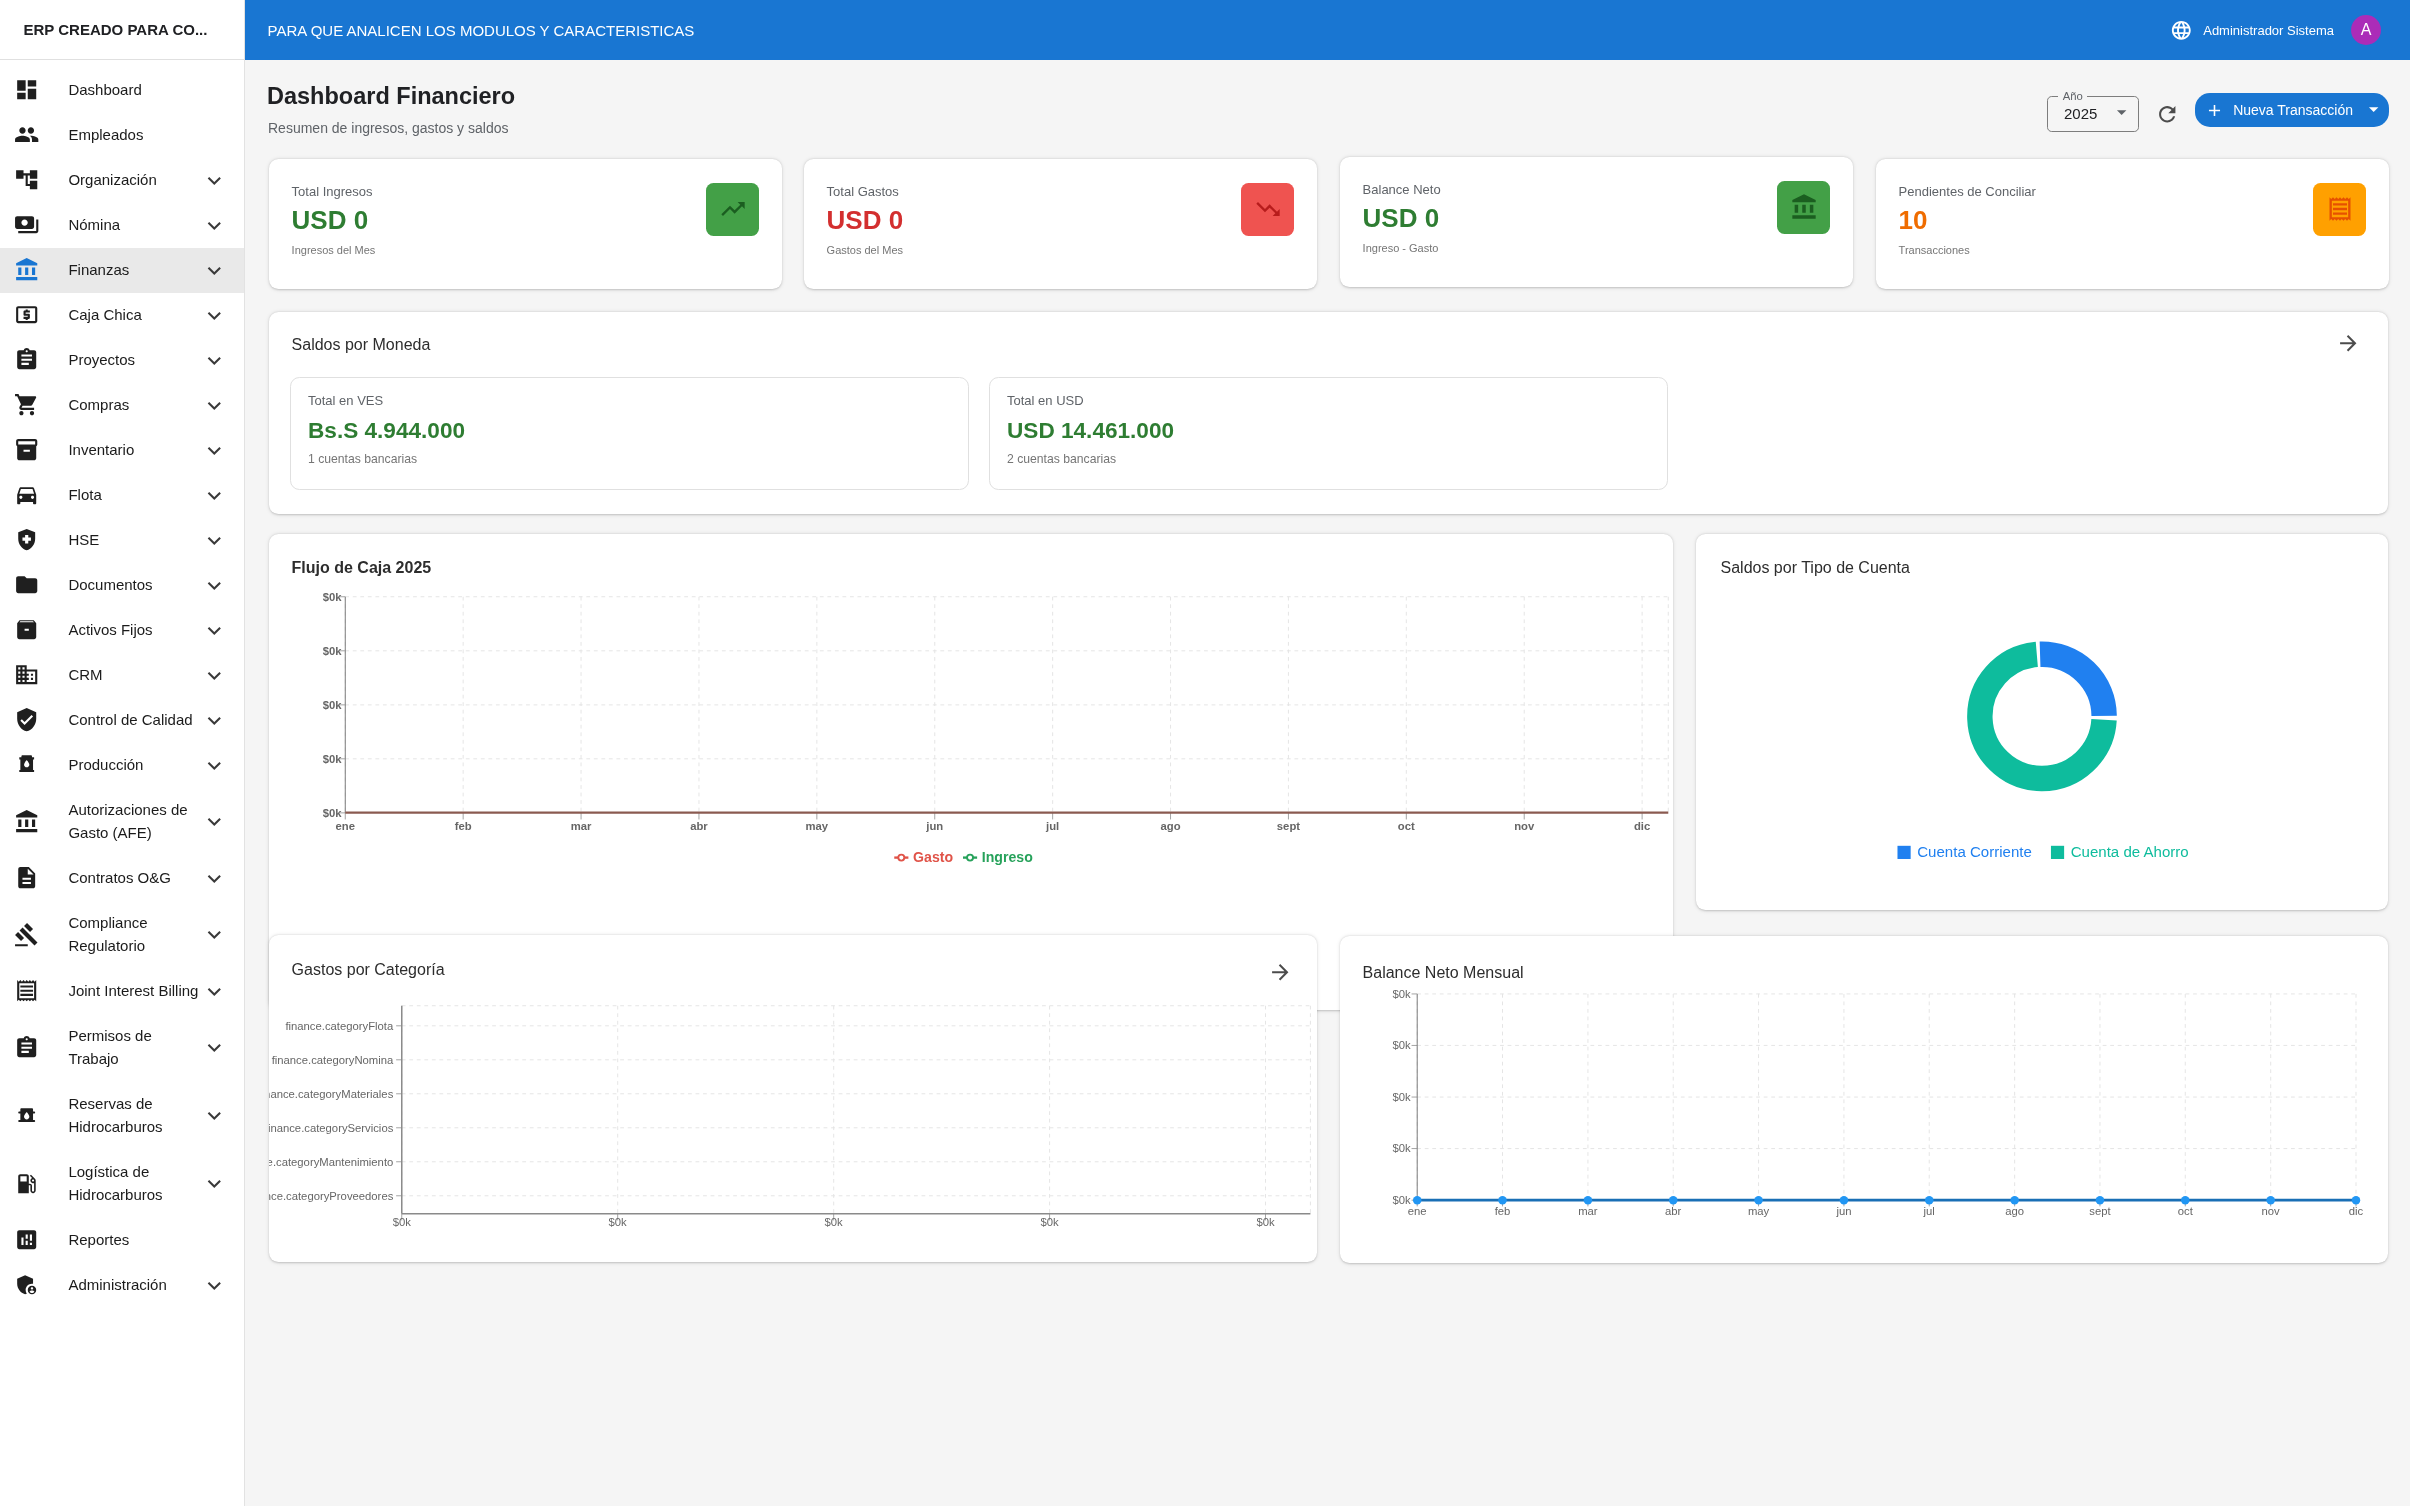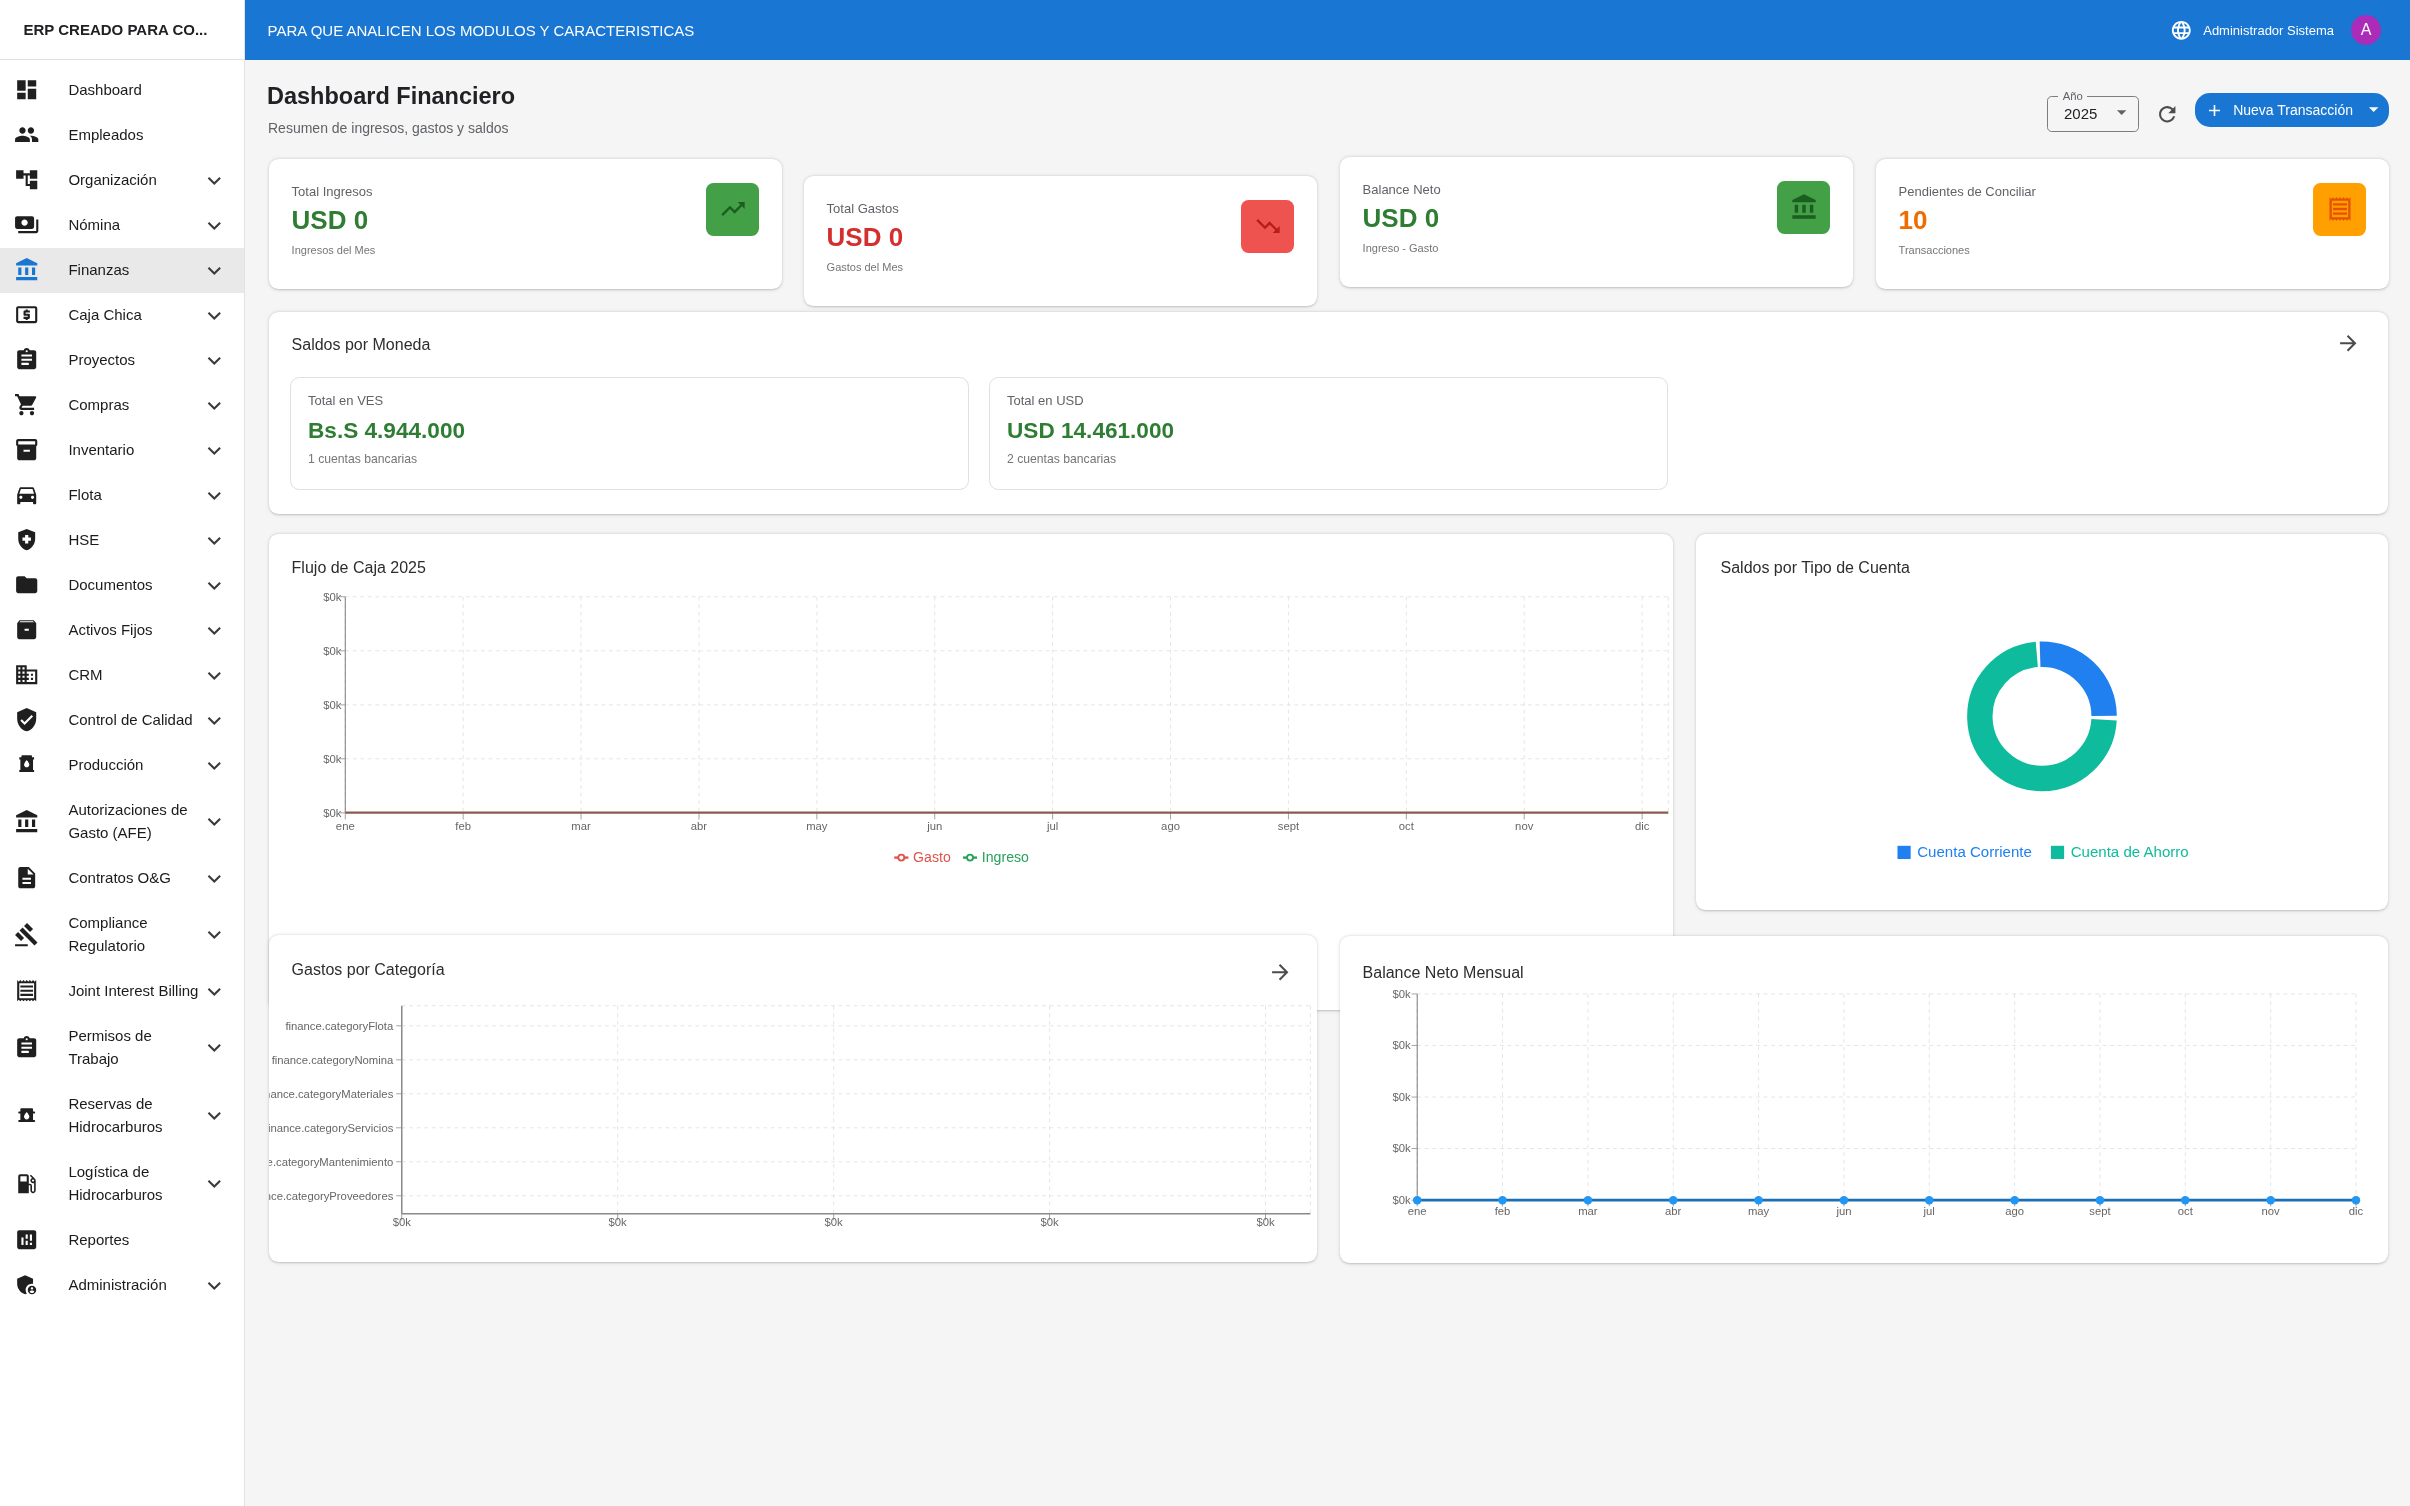--- a/index.html
+++ b/index.html
@@ -315,21 +315,21 @@
 <div class="card" style="left:269px;top:159px;width:513px;height:130px;">
   <div class="abs slabel" style="left:22.6px;top:24.5px;">Total Ingresos</div>
   <div class="abs sval g" style="left:22.6px;top:46px;">USD 0</div>
   <div class="abs ssub" style="left:22.6px;top:85px;">Ingresos del Mes</div>
   <div class="isq" style="right:22.6px;background:#43a047;">
         <svg width="28" height="28" viewBox="0 0 24 24" fill="#1b5e20">
           <path d="M16 6l2.29 2.29-4.88 4.88-4-4L2 16.59 3.41 18l6-6 4 4 6.3-6.29L22 12V6z"></path>
         </svg>
       </div>
 </div>
-<div class="card" style="left:804px;top:159px;width:513px;height:130px;margin-top:17px;">
+<div class="card" style="left:804px;top:159px;width:513px;height:130px;">
   <div class="abs slabel" style="left:22.6px;top:24.5px;">Total Gastos</div>
   <div class="abs sval r" style="left:22.6px;top:46px;">USD 0</div>
   <div class="abs ssub" style="left:22.6px;top:85px;">Gastos del Mes</div>
   <div class="isq" style="right:22.6px;background:#ef5350;">
         <svg width="28" height="28" viewBox="0 0 24 24" fill="#b71c1c">
           <path d="M16 18l2.29-2.29-4.88-4.88-4 4L2 7.41 3.41 6l6 6 4-4 6.3 6.29L22 12v6z"></path>
         </svg>
       </div>
 </div>
 <div class="card" style="left:1340px;top:157px;width:513px;height:130px;">
@@ -361,21 +361,21 @@
     <div class="abs" style="left:17px;top:15px;font-size:13px;color:#5f6368;">Total en VES</div>
     <div class="abs g" style="left:17px;top:40px;font-size:22.6px;font-weight:bold;">Bs.S 4.944.000</div>
     <div class="abs" style="left:17px;top:74px;font-size:12.2px;color:#757575;">1 cuentas bancarias</div>
   </div>
   <div class="innercard" style="left:720px;">
     <div class="abs" style="left:17px;top:15px;font-size:13px;color:#5f6368;">Total en USD</div>
     <div class="abs g" style="left:17px;top:40px;font-size:22.6px;font-weight:bold;">USD 14.461.000</div>
     <div class="abs" style="left:17px;top:74px;font-size:12.2px;color:#757575;">2 cuentas bancarias</div>
   </div>
 </div>
-<div class="card" style="left:269px;top:534px;width:1404px;height:476px;">
+<div class="card" style="left:269px;top:534px;width:1404px;height:476px;font-weight:bold;">
 <div class="abs ctitle" style="left:22.6px;top:24.5px;">Flujo de Caja 2025</div>
 <svg class="abs" style="left:0;top:0;" width="1404" height="376" viewBox="0 0 1491 399">
         <line x1="81" y1="66.5" x2="1486" y2="66.5" stroke="#e3e3e3" stroke-dasharray="4 4"></line>
         <text x="77" y="70.5" text-anchor="end" font-size="12" fill="#666">$0k</text>
         <line x1="75" y1="66.5" x2="81" y2="66.5" stroke="#9e9e9e"></line>
         <line x1="81" y1="123.9" x2="1486" y2="123.9" stroke="#e3e3e3" stroke-dasharray="4 4"></line>
         <text x="77" y="127.9" text-anchor="end" font-size="12" fill="#666">$0k</text>
         <line x1="75" y1="123.9" x2="81" y2="123.9" stroke="#9e9e9e"></line>
         <line x1="81" y1="181.3" x2="1486" y2="181.3" stroke="#e3e3e3" stroke-dasharray="4 4"></line>
         <text x="77" y="185.3" text-anchor="end" font-size="12" fill="#666">$0k</text>

